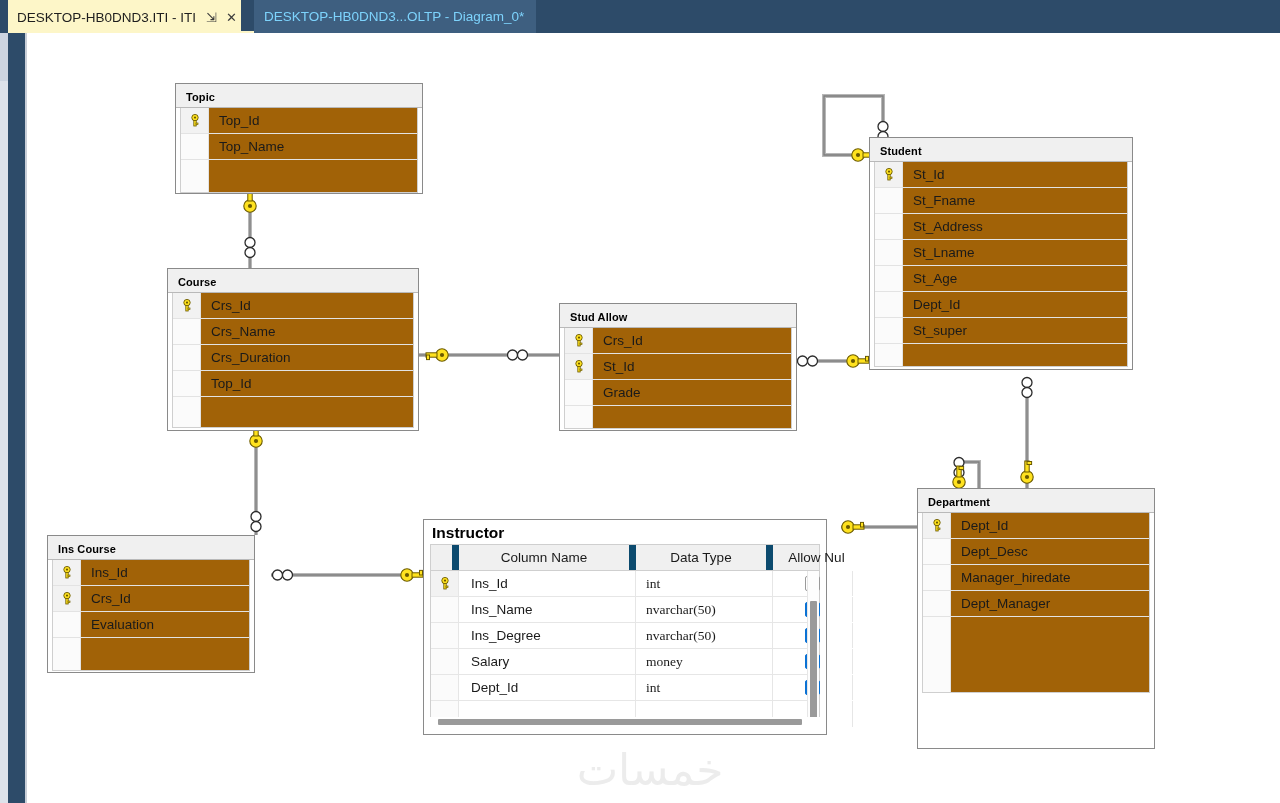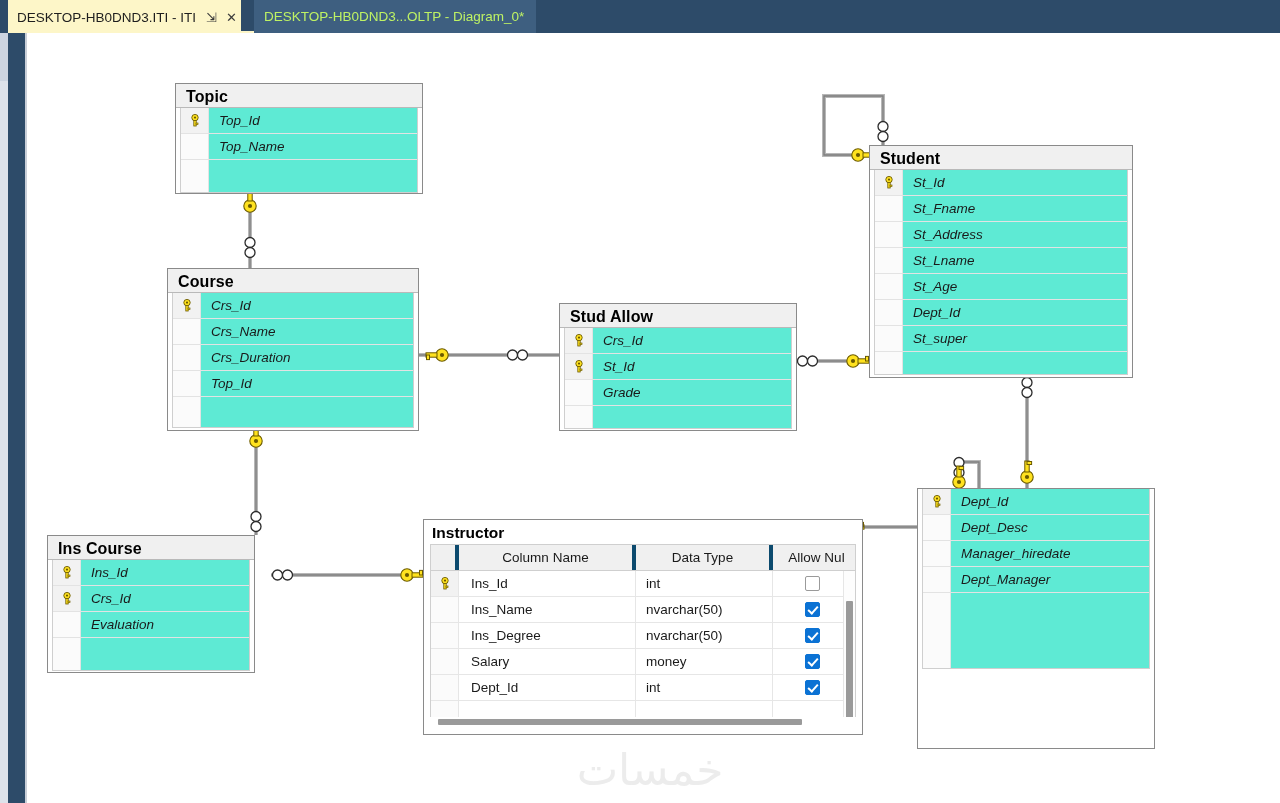--- a/index.html
+++ b/index.html
@@ -34,21 +34,21 @@
     background: #fdf6c8;
     color: #1e1e1e;
     border-top: 2px solid #fdf6c8;
     padding-left: 9px;
     padding-right: 4px;
   }
   .tab.active .tab-title { margin-right: 10px; }
   .tab.inactive {
     left: 254px;
     background: #3e5f80;
-    color: #bef264;
+    color: #7dd3fc;
     padding-left: 10px;
     padding-right: 12px;
     justify-content: flex-end;
   }
   .tab-icon {
     font-size: 13px;
     line-height: 1;
     color: #3a3a3a;
     margin-right: 9px;
     cursor: pointer;
@@ -119,33 +119,32 @@
   .ertable {
     position: absolute;
     background: #ffffff;
     border: 1px solid #8a8a8a;
     box-shadow: 0 0 0 1px #ffffff inset;
   }
   .ertable .er-title {
     height: 24px;
     background: #f0f0f0;
     border-bottom: 1px solid #b9b9b9;
-    font-size: 16px;
+    font-size: 11px;
     font-weight: bold;
     color: #000000;
     padding: 2px 0 0 10px;
     line-height: 22px;
     letter-spacing: 0.1px;
   }
   .er-grid {
     border: 1px solid #cfcfcf;
     margin: 0 4px 22px 4px;
     border-top: none;
-    background: #5eead4;
-    font-style: italic;
+    background: #a16207;
   }
   .er-row {
     display: flex;
     align-items: center;
     height: 26px;
     border-bottom: 1px solid #e3e3e3;
     font-size: 13.5px;
     color: #1a1a1a;
   }
   .er-row:last-child { border-bottom: none; }
@@ -180,31 +179,31 @@
     border: 1px solid #cfcfcf;
     background: #fff;
     position: relative;
   }
   .ins-head {
     display: flex; height: 26px;
     background: #f0f0f0;
     border-bottom: 1px solid #cfcfcf;
     font-size: 13.5px; color: #1a1a1a;
   }
-  .ins-head .hc { display: flex; align-items: center; justify-content: center; border-right: 4px solid #0c4a6e; }
+  .ins-head .hc { display: flex; align-items: center; justify-content: center; border-right: 7px solid #0c4a6e; }
   .ins-row {
     display: flex; height: 26px;
     border-bottom: 1px solid #e6e6e6;
     font-size: 13.5px; color: #1a1a1a; background: #fff;
   }
   .ins-row .c { display: flex; align-items: center; border-right: 1px solid #e6e6e6; }
   .c-key { width: 28px; min-width: 28px; justify-content: center; background: #f2f2f2; }
   .c-key.plain { background: #fbfbfb; }
   .c-name { width: 177px; min-width: 177px; padding-left: 12px; }
-  .c-type { width: 137px; min-width: 137px; padding-left: 10px; }
+  .c-type { width: 137px; min-width: 137px; padding-left: 10px; font-family: Liberation Serif, serif; }
   .c-null { width: 80px; min-width: 80px; justify-content: center; border-right: none; }
   .h-key { width: 28px; min-width: 28px; }
   .h-name { width: 177px; min-width: 177px; }
   .h-type { width: 137px; min-width: 137px; }
   .h-null { width: 80px; min-width: 80px; border-right: none !important; justify-content: flex-start; padding-left: 7px; }
   .chk {
     width: 15px; height: 15px; border-radius: 2px;
     border: 1px solid #9a9a9a; background: #ffffff;
   }
   .chk.on {
@@ -449,21 +448,21 @@
             <div class="er-keycell plain"></div>
             <div class="er-name">Grade</div>
           </div>
           <div class="er-row er-blank" style="height:22px;">
             <div class="er-keycell plain"></div>
             <div class="er-name"></div>
           </div>
         </div>
       </div>
 
-      <div class="ertable" style="left:869px; top:145px; width:264px; height:233px;">
+      <div class="ertable" style="left:869px; top:137px; width:264px; height:233px;">
         <div class="er-title">Student</div>
         <div class="er-grid">
           <div class="er-row">
             <div class="er-keycell">
               <svg class="keyicon" viewBox="0 0 12 13">
                 <circle cx="6" cy="3.6" r="3.2" fill="#ffe21f" stroke="#6b5a00" stroke-width="0.9"></circle>
                 <circle cx="6" cy="3.6" r="1.1" fill="#6b5a00"></circle>
                 <rect x="4.8" y="6.4" width="2.4" height="5.6" fill="#ffe21f" stroke="#6b5a00" stroke-width="0.8"></rect>
                 <rect x="7" y="9" width="2" height="1.6" fill="#ffe21f" stroke="#6b5a00" stroke-width="0.7"></rect>
               </svg>
@@ -495,20 +494,21 @@
             <div class="er-name">St_super</div>
           </div>
           <div class="er-row er-blank" style="height:22px;">
             <div class="er-keycell plain"></div>
             <div class="er-name"></div>
           </div>
         </div>
       </div>
 
       <div class="ertable" style="left:917px; top:488px; width:238px; height:261px;">
+        <div class="er-title">Department</div>
         <div class="er-grid">
           <div class="er-row">
             <div class="er-keycell">
               <svg class="keyicon" viewBox="0 0 12 13">
                 <circle cx="6" cy="3.6" r="3.2" fill="#ffe21f" stroke="#6b5a00" stroke-width="0.9"></circle>
                 <circle cx="6" cy="3.6" r="1.1" fill="#6b5a00"></circle>
                 <rect x="4.8" y="6.4" width="2.4" height="5.6" fill="#ffe21f" stroke="#6b5a00" stroke-width="0.8"></rect>
                 <rect x="7" y="9" width="2" height="1.6" fill="#ffe21f" stroke="#6b5a00" stroke-width="0.7"></rect>
               </svg>
             </div>
@@ -562,21 +562,21 @@
             <div class="er-keycell plain"></div>
             <div class="er-name">Evaluation</div>
           </div>
           <div class="er-row er-blank" style="height:32px;">
             <div class="er-keycell plain"></div>
             <div class="er-name"></div>
           </div>
         </div>
       </div>
 
-      <div class="ins-wrap" style="left:423px; top:519px; width:440px; height:216px;">
+      <div class="ins-wrap" style="left:423px; top:519px; width:404px; height:216px;">
         <div class="ins-title">Instructor</div>
         <div class="ins-grid">
 
           <div class="ins-head">
             <div class="hc h-key"></div>
             <div class="hc h-name">Column Name</div>
             <div class="hc h-type">Data Type</div>
             <div class="hc h-null">Allow Nul</div>
           </div>
 

